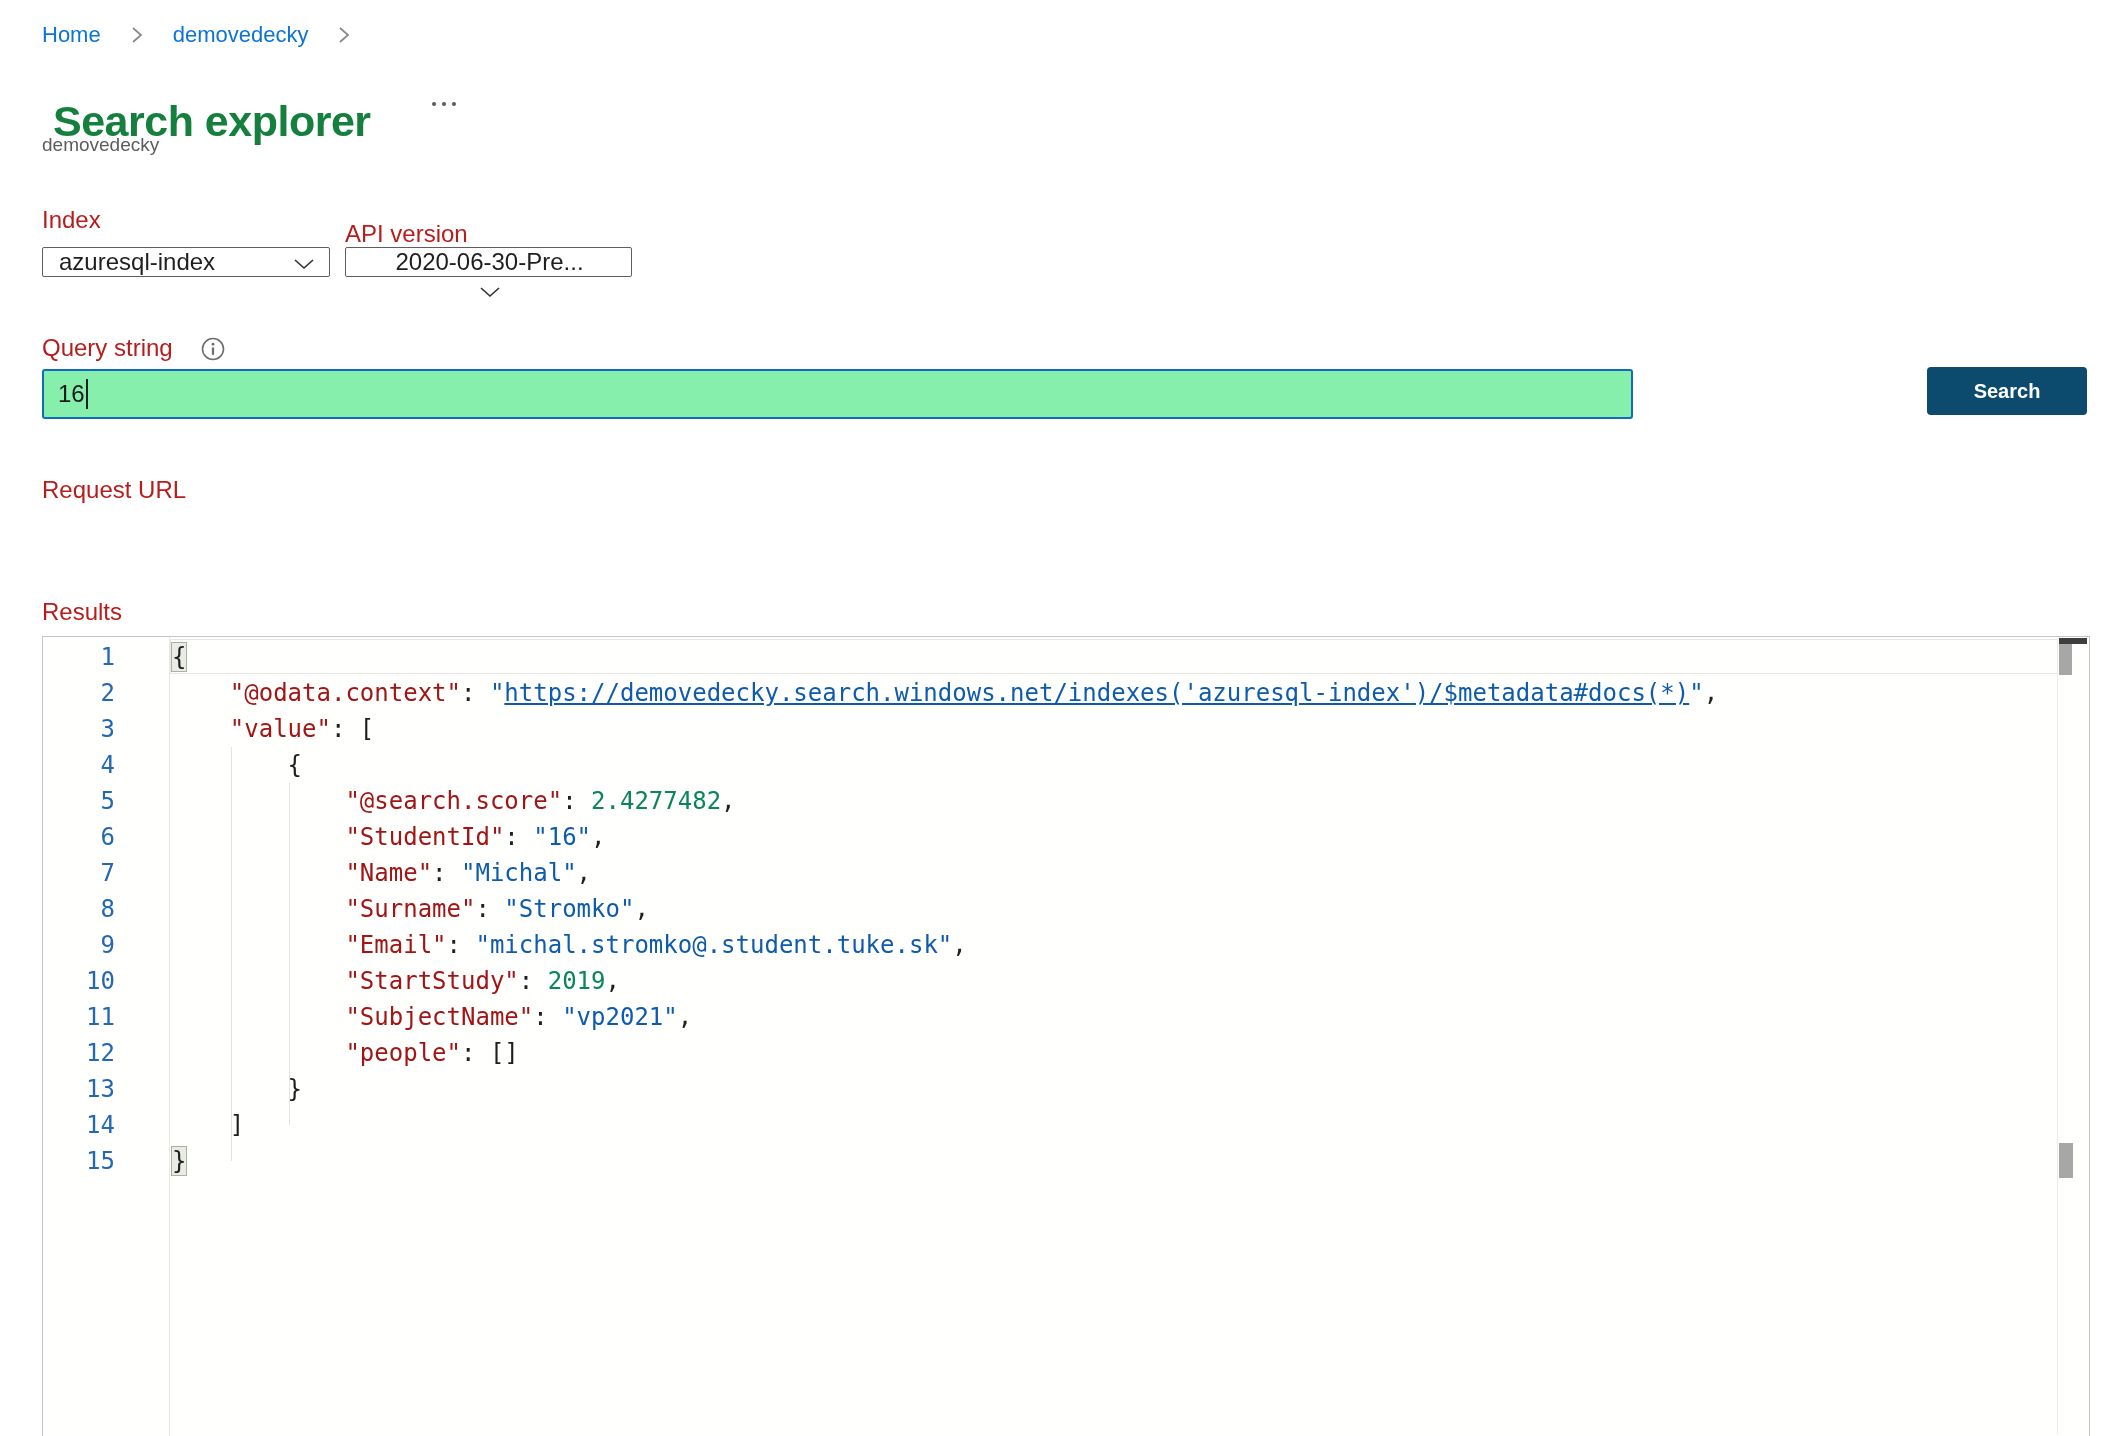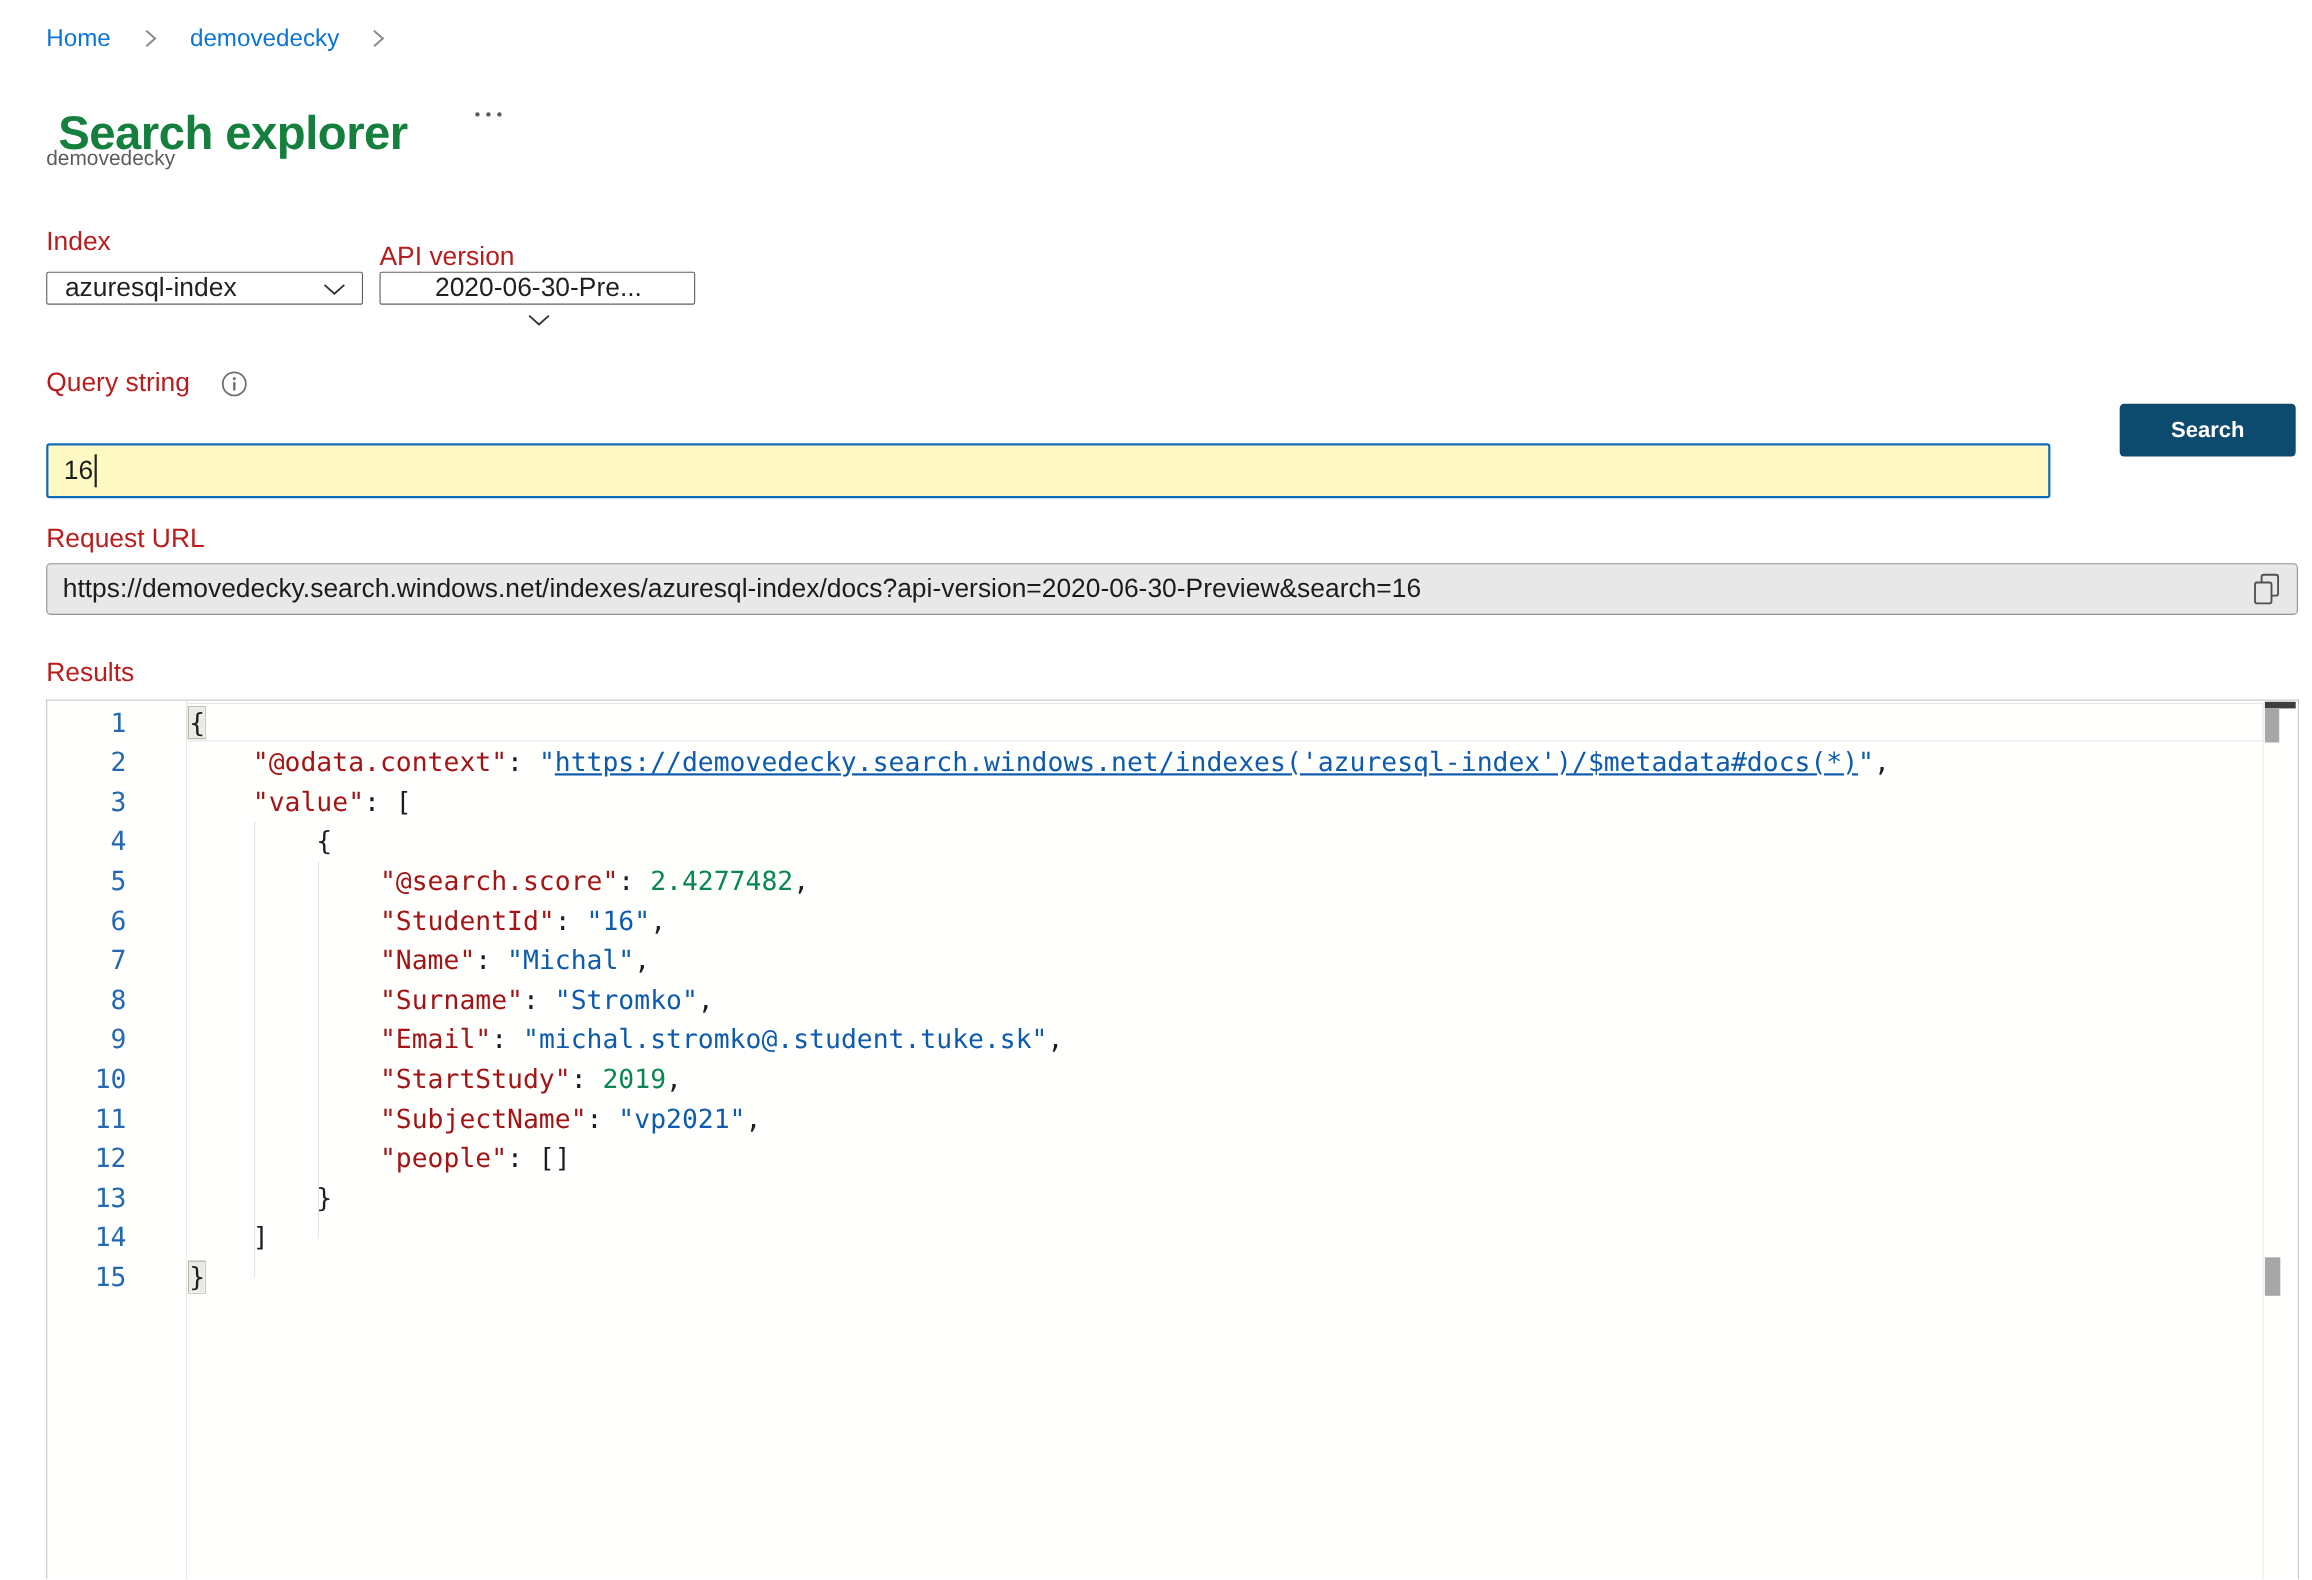--- a/index.html
+++ b/index.html
@@ -20,23 +20,23 @@
   
   .lbl{position:absolute;font-size:24px;color:#b91c1c;}
 
   
   .dd{position:absolute;top:247px;height:30px;border:1px solid #605e5c;border-radius:2px;
       background:#fff;display:flex;align-items:center;justify-content:space-between;
       padding:0 14px 0 16px;font-size:24px;color:#201f1e;cursor:pointer;box-sizing:border-box;}
   .dd svg{flex:none;}
 
   
-  .q-input{position:absolute;left:42px;top:369px;width:1822px;height:50px;border:2px solid #0f6cbd;
-      border-radius:3px;background:#fef9c3;display:flex;align-items:center;padding-left:14px;
-      font-size:24px;color:#1a1a1a;box-sizing:border-box;margin-top:34px;}
+  .q-input{position:absolute;left:42px;top:369px;width:1591px;height:50px;border:2px solid #0f6cbd;
+      border-radius:3px;background:#86efac;display:flex;align-items:center;padding-left:14px;
+      font-size:24px;color:#1a1a1a;box-sizing:border-box;}
   .caret{display:inline-block;width:2px;height:30px;background:#222;margin-left:1px;vertical-align:middle;}
 
   .search-btn{position:absolute;left:1927px;top:367px;width:160px;height:48px;background:#0c4a6e;
       border:none;border-radius:4px;color:#fff;font-size:20px;font-weight:700;cursor:pointer;
       font-family:inherit;display:flex;align-items:center;justify-content:center;}
 
   
   .url-box{position:absolute;left:42px;top:512px;width:2047px;height:47px;background:#e8e8e8;
       border:1px solid #919191;border-radius:4px;display:flex;align-items:center;
       padding:0 14px;font-size:24px;color:#1b1b1b;box-sizing:border-box;}
@@ -125,29 +125,20 @@
   </span>
 
   <div class="q-input">
     <span>16</span>
       <span class="caret"></span>
   </div>
 
   <button class="search-btn">Search</button>
 
   <label class="lbl" style="left:42px;top:476px;">Request URL</label>
-  <div class="url-box">
-    <span class="url-text">https://demovedecky.search.windows.net/indexes/azuresql-index/docs?api-version=2020-06-30-Preview&amp;search=16</span>
-    <span class="copy-btn" title="Copy">
-      <svg width="27" height="32" viewBox="0 0 27 32">
-        <rect x="9" y="2.5" width="15" height="19" rx="2" fill="none" stroke="#515151" stroke-width="1.7"></rect>
-        <rect x="3" y="9.5" width="15" height="19" rx="2" fill="#e8e8e8" stroke="#515151" stroke-width="1.7"></rect>
-      </svg>
-    </span>
-  </div>
 
   <label class="lbl" style="left:42px;top:598px;">Results</label>
 
   <div class="editor">
     <div class="cur-line"></div>
     <div class="gutter-sep"></div>
     <div class="iguide" style="left:188px;top:110px;height:414px;"></div>
     <div class="iguide" style="left:246px;top:146px;height:342px;"></div>
     <div class="rows" id="code-rows">
         <div class="row"><span class="ln">1</span><span class="cl"><span class="tk-bm">{</span></span></div>

